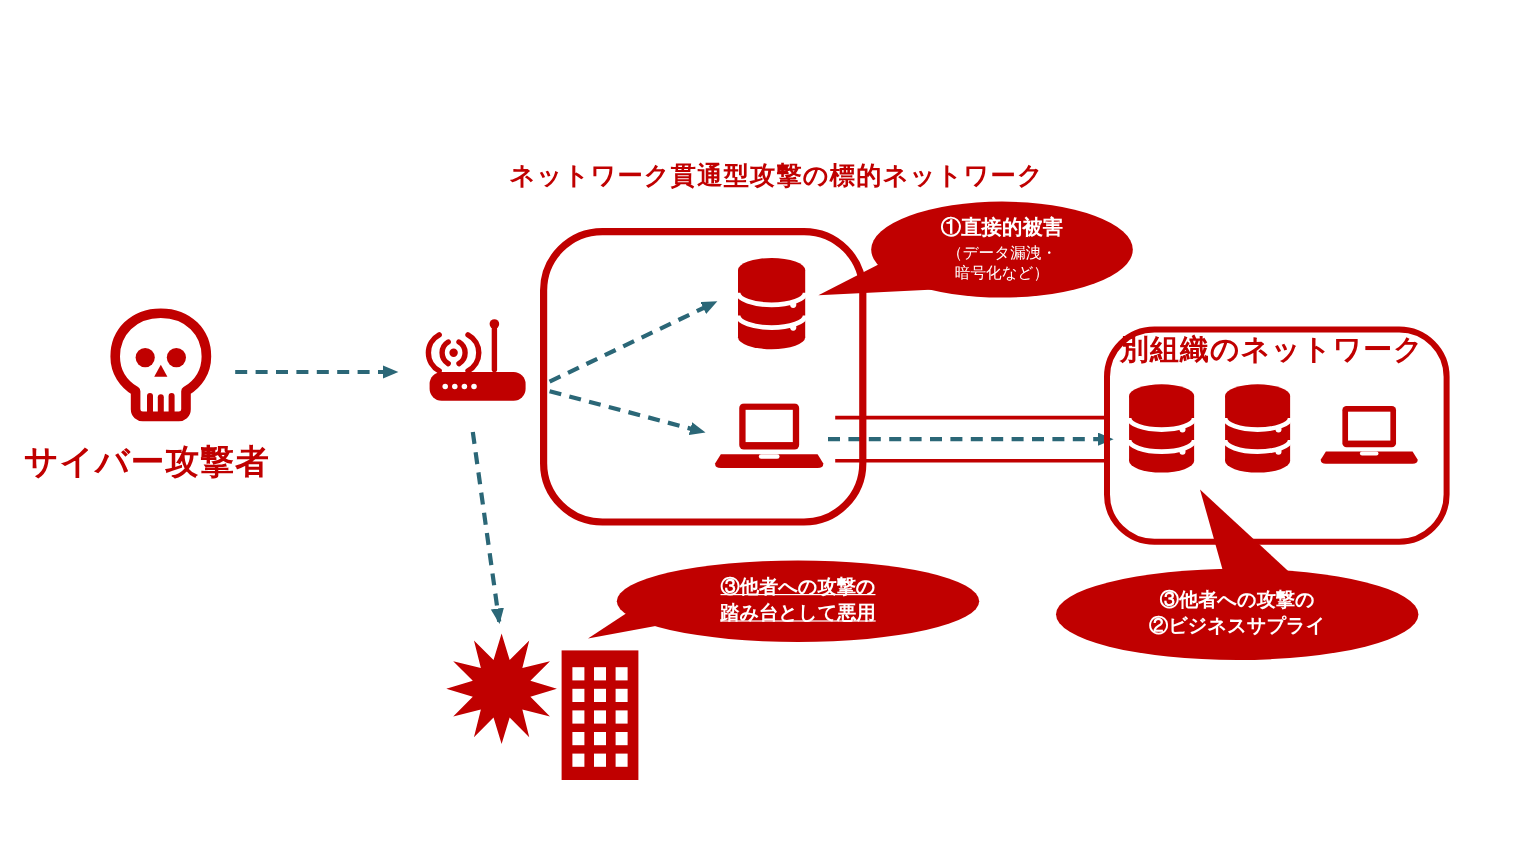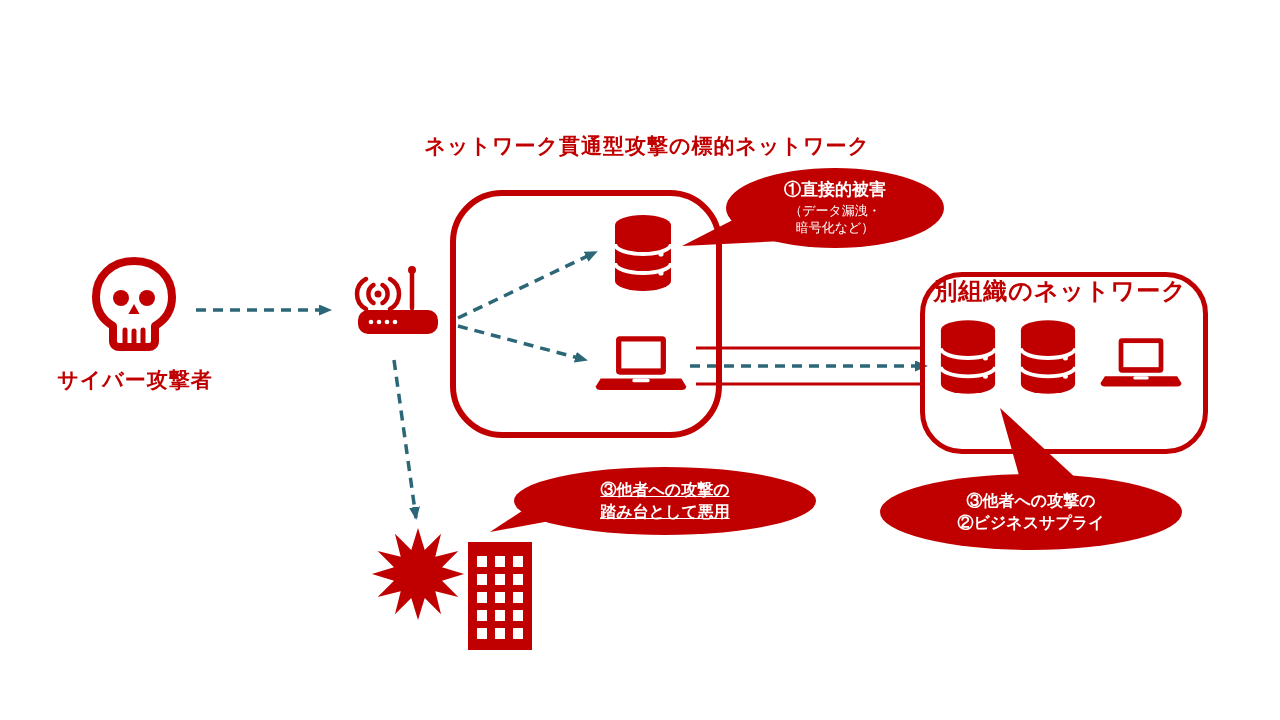--- a/index.html
+++ b/index.html
@@ -41,21 +41,21 @@
 
     <line class="pipe" x1="696" y1="348" x2="921" y2="348"></line>
     <line class="pipe" x1="696" y1="384" x2="921" y2="384"></line>
 
     <polygon points="682,246 768,202 804,240" fill="#C00000"></polygon>
     <polygon points="1000,408 1022,486 1078,480" fill="#C00000"></polygon>
     <polygon points="490,532 560,486 588,514" fill="#C00000"></polygon>
   </svg>
 
   <div class="label" style="left:290px;top:132px;width:580px;text-align:right;font-size:21px;">ネットワーク貫通型攻撃の標的ネットワーク</div>
-  <div class="label" style="left:20px;top:366px;width:230px;text-align:center;font-size:21px;">サイバー攻撃者</div>
+  <div class="label" style="left:20px;top:366px;width:230px;font-size:28px;">サイバー攻撃者</div>
   <div class="label" style="left:925px;top:227px;width:270px;text-align:center;font-size:24px;margin-top:48px;">別組織のネットワーク</div>
 
   <div class="box" style="left:450px;top:190px;width:260px;height:236px;border-radius:52px;"></div>
   <div class="box" style="left:920px;top:272px;width:278px;height:172px;border-width:5px;border-radius:42px;"></div>
 
   <div class="icon" style="left:88px;top:255px;">
     <svg width="92" height="100" viewBox="0 0 92 100">
       <path d="M46 6 C23 6 8 22 8 42 C8 55 15 65 25 71 L25 86 C25 90 28 92 31 92 L61 92 C64 92 67 90 67 86 L67 71 C77 65 84 55 84 42 C84 22 69 6 46 6 Z" fill="#ffffff" stroke="#C00000" stroke-width="8" stroke-linejoin="round"></path>
       <circle cx="33" cy="43" r="8" fill="#C00000"></circle>
       <circle cx="59" cy="43" r="8" fill="#C00000"></circle>

